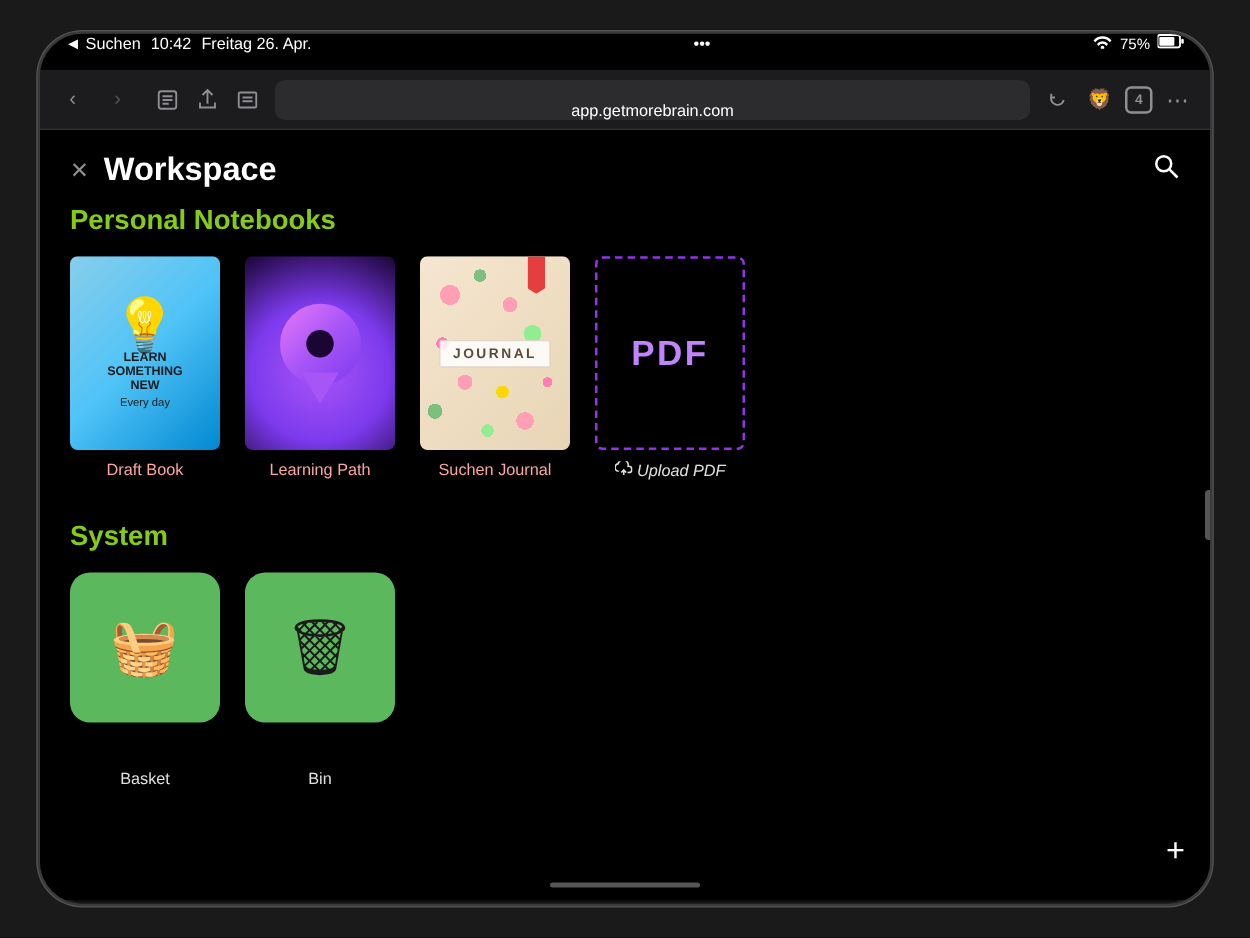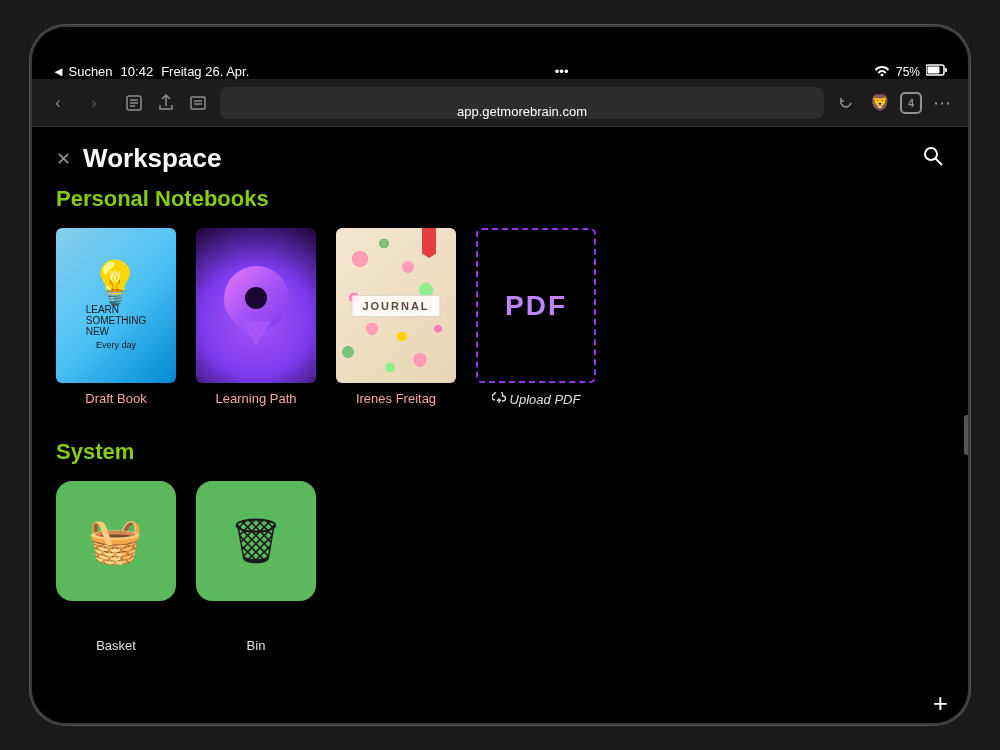--- a/index.html
+++ b/index.html
@@ -20,24 +20,24 @@
       background: #0d0d0d;
       border-radius: 36px;
       border: 2px solid #3a3a3a;
       overflow: hidden;
       position: relative;
       box-shadow: 0 0 0 1px #555, inset 0 0 0 1px #222;
     }
 
     
     .status-bar {
-      height: 52px;
+      height: 29px;
       background: #000;
       display: flex;
-      align-items: flex-end;
+      align-items: flex-start;
       justify-content: space-between;
       padding: 0 20px;
       color: #fff;
       font-size: 13px;
       font-weight: 500;
     }
 
     .status-left { display: flex; align-items: center; gap: 8px; }
     .status-center { display: flex; align-items: center; gap: 4px; }
     .status-right { display: flex; align-items: center; gap: 6px; font-size: 12px; }
@@ -218,25 +218,25 @@
       justify-content: center;
       padding: 10px;
     }
 
     .draft-book-inner {
       text-align: center;
     }
 
     .draft-text-learn {
       font-size: 10px;
-      font-weight: 400;
+      font-weight: 700;
       color: #1a1a1a;
       text-transform: uppercase;
       line-height: 1.1;
-      text-align: left;
+      text-align: center;
     }
 
     
     .learning-path-cover {
       background: radial-gradient(circle at 50% 60%, #a855f7, #7c3aed, #1a0533);
       width: 100%;
       height: 100%;
       display: flex;
       align-items: center;
       justify-content: center;
@@ -550,21 +550,21 @@
           <span class="notebook-label">Learning Path</span>
         </div>
 
         <div class="notebook-card">
           <div class="notebook-cover">
             <div class="journal-floral-bg">
               <div class="journal-label-box">JOURNAL</div>
               <div class="journal-bookmark"></div>
             </div>
           </div>
-          <span class="notebook-label">Irenes Freitag</span>
+          <span class="notebook-label">Suchen Journal</span>
         </div>
 
         <div class="notebook-card">
           <div class="pdf-card">
             <div class="pdf-text">PDF</div>
           </div>
           <div class="upload-label">
             <span class="upload-icon">
               <svg width="14" height="12" viewBox="0 0 14 12" fill="none" stroke="#e0e0e0" stroke-width="1.3">
                 <path d="M3 8a3 3 0 01-.5-5.95A4 4 0 0110.5 4h.5a2.5 2.5 0 010 5H10"></path>

